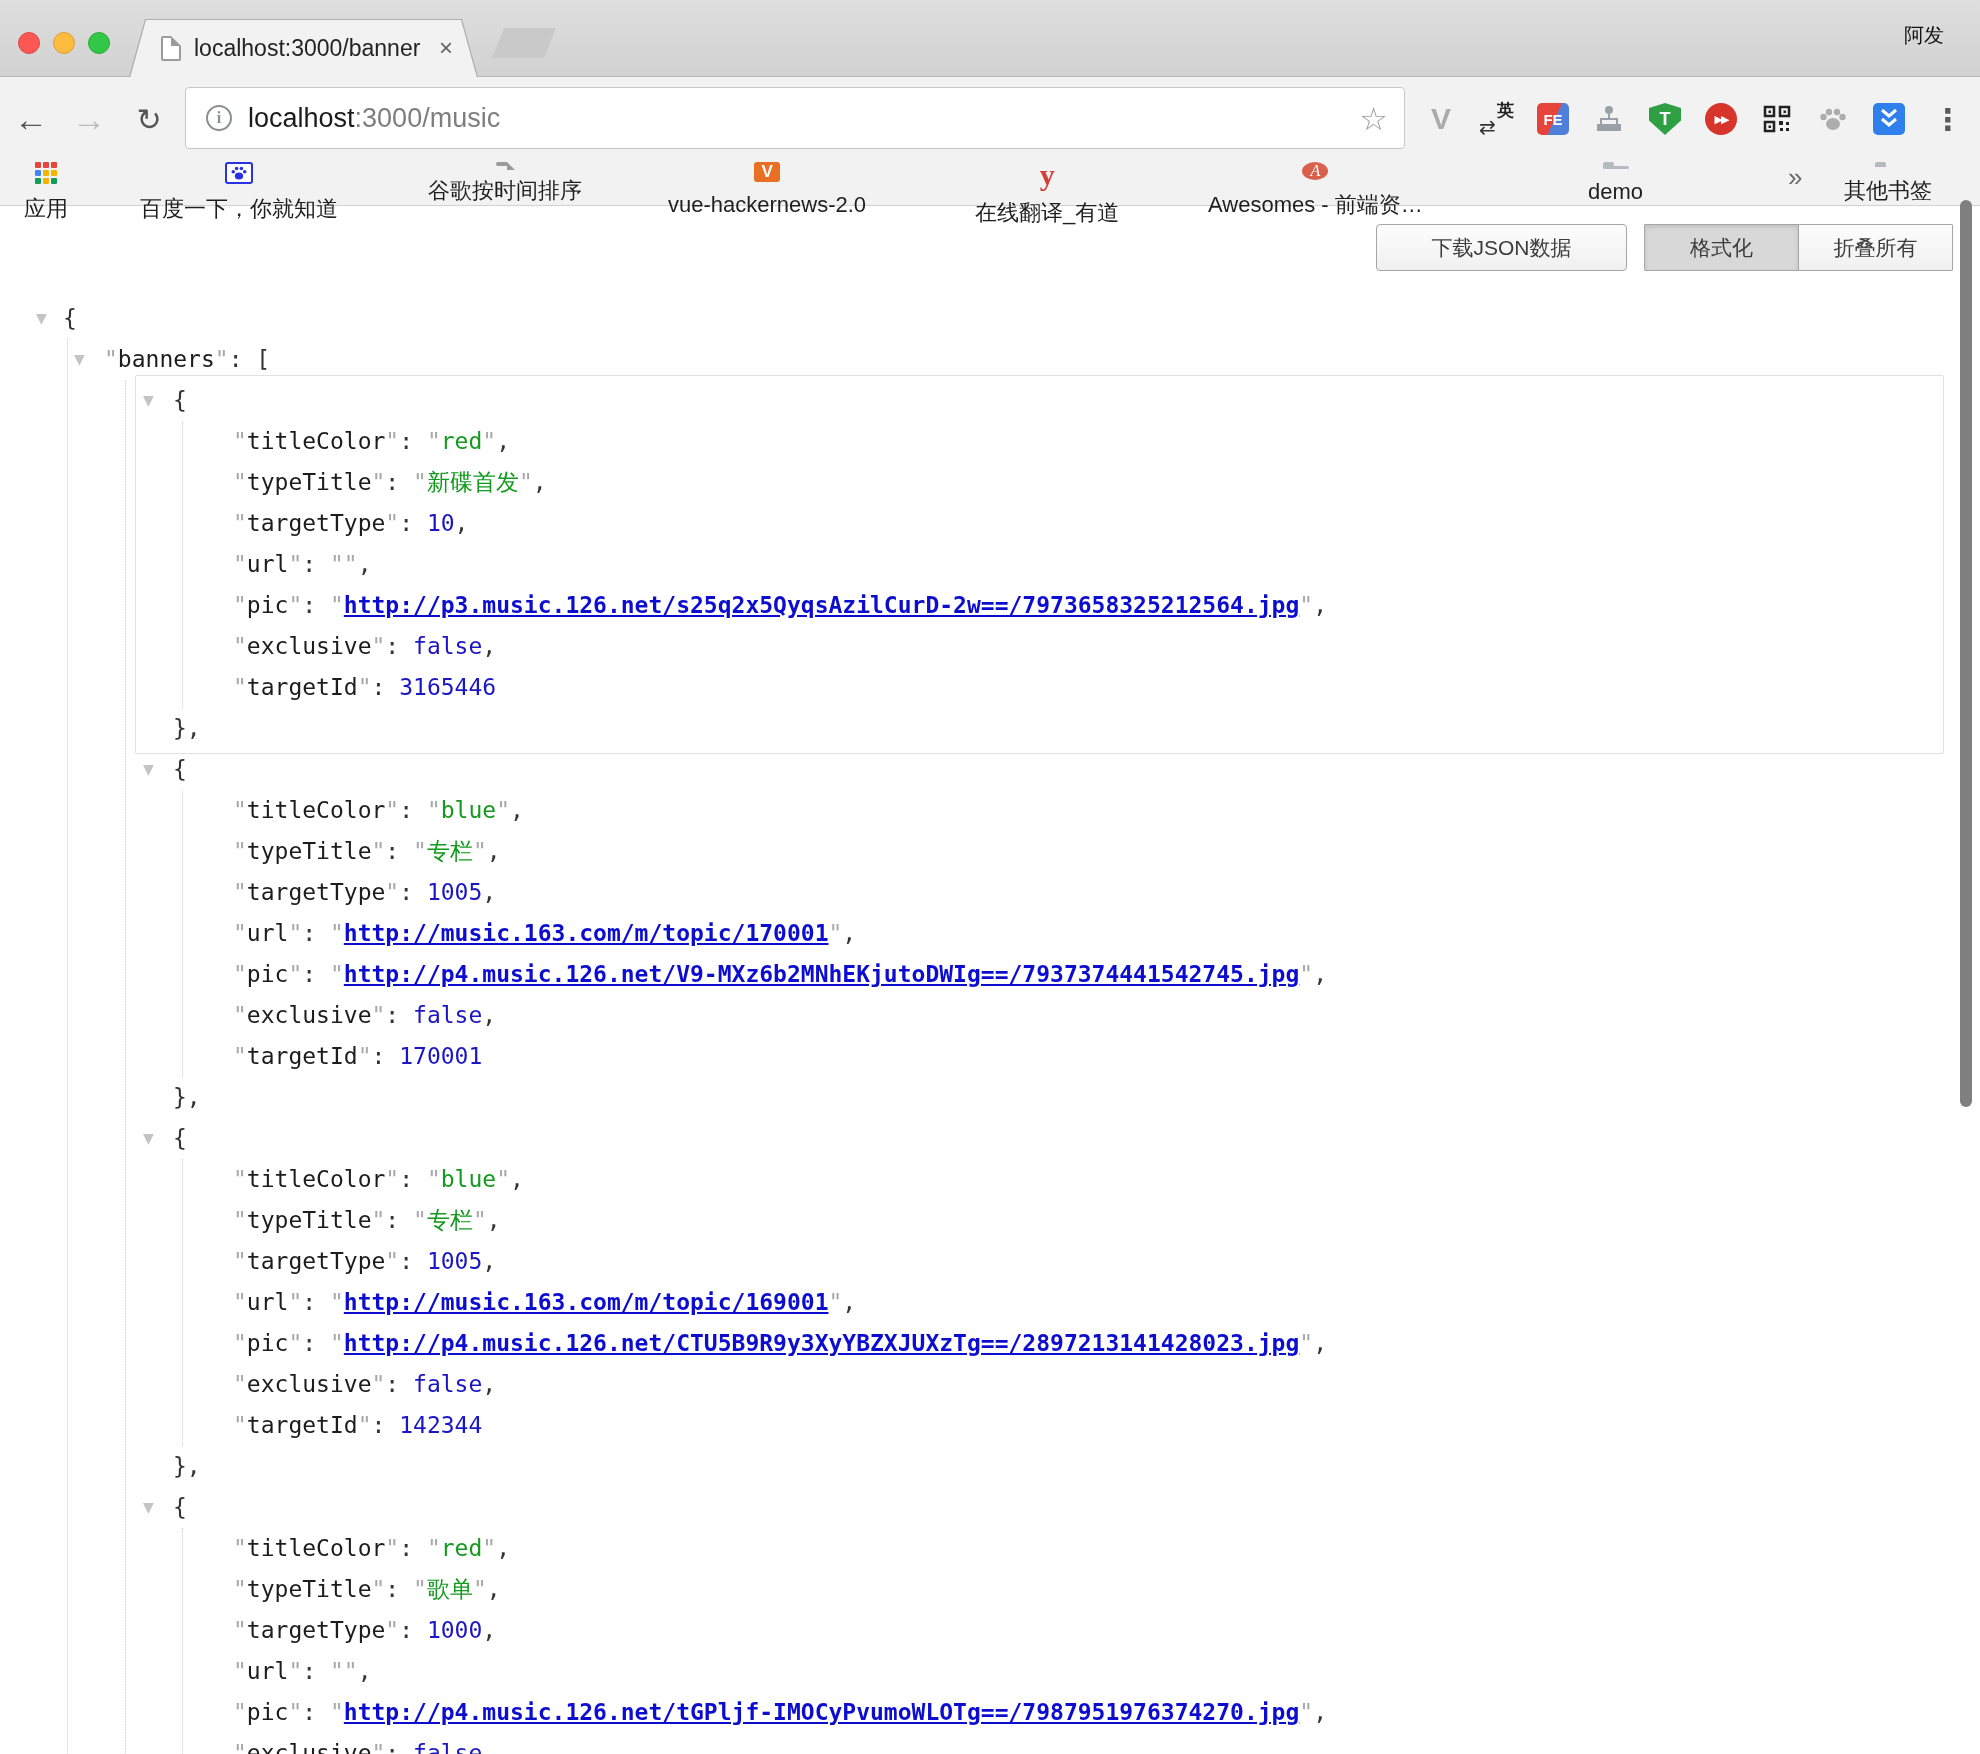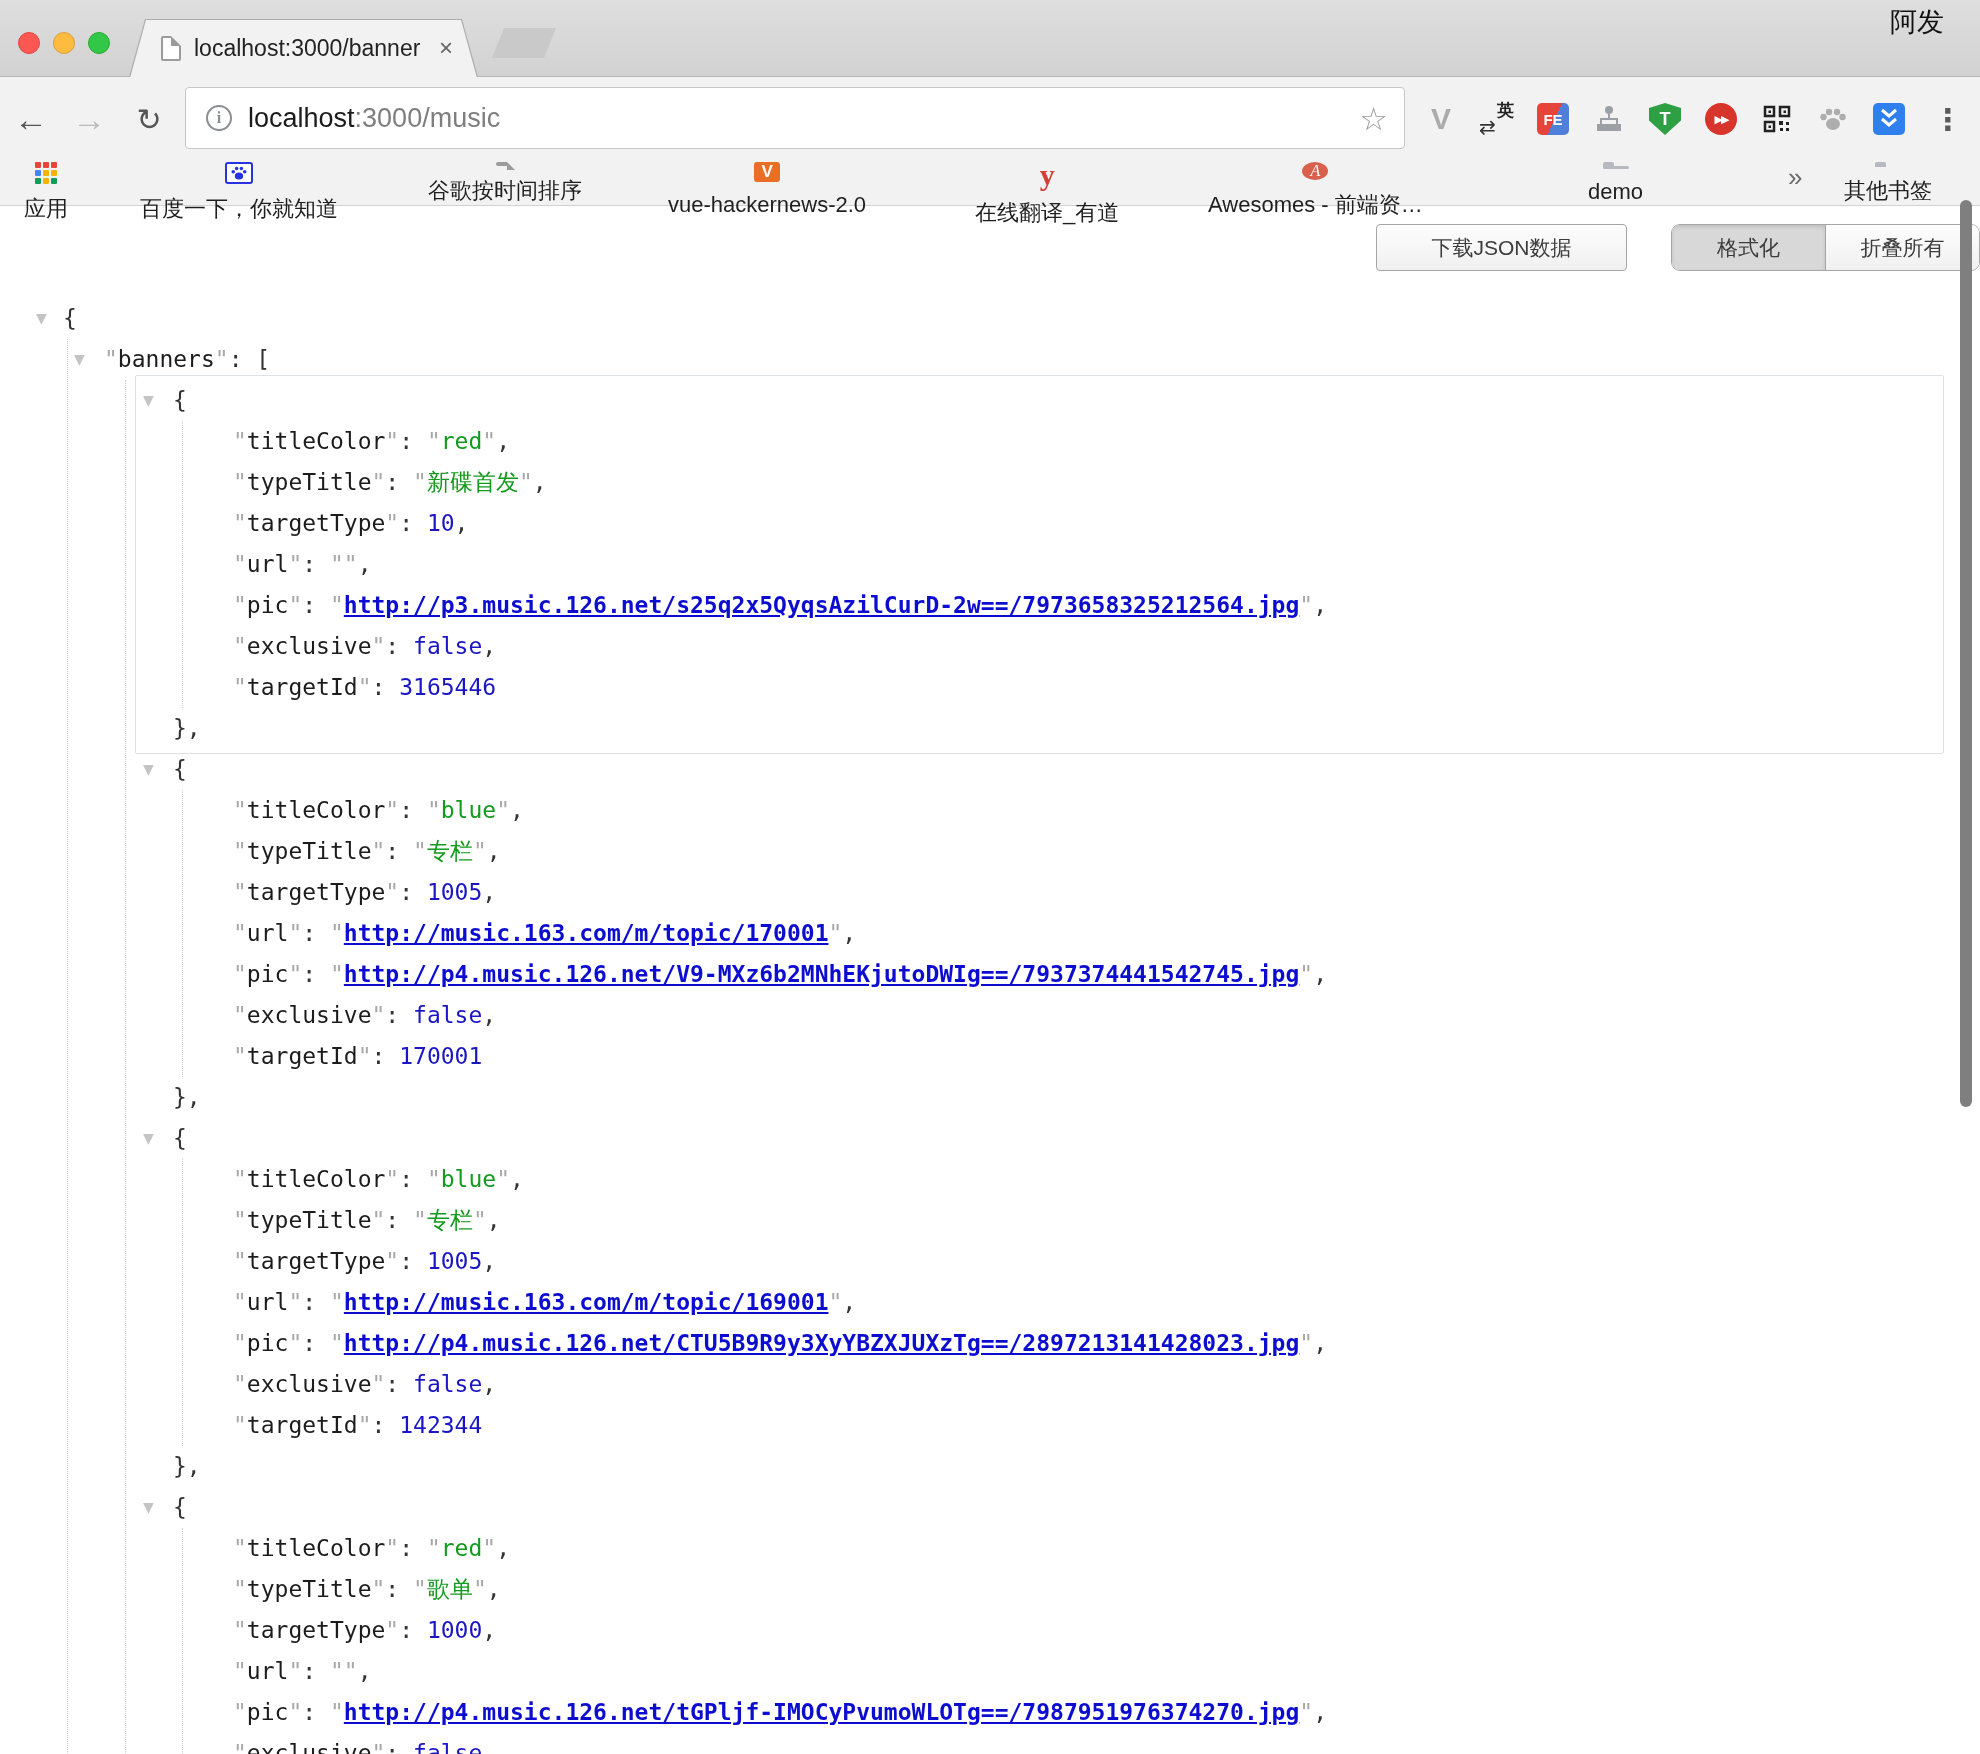--- a/index.html
+++ b/index.html
@@ -18,21 +18,21 @@
   .tab-outer{position:absolute;left:129px;top:19px;width:349px;height:58px;background:#aeaeae;
     clip-path:polygon(16px 0,calc(100% - 16px) 0,100% 100%,0 100%);}
   .tab{position:absolute;left:130px;top:20px;width:347px;height:58px;background:#f2f2f2;
     clip-path:polygon(16px 0,calc(100% - 16px) 0,100% 100%,0 100%);}
   .tab-favicon{position:absolute;left:31px;top:16px;width:16px;height:21px;border:2px solid #9b9b9b;border-radius:2px;background:#fff;}
   .tab-favicon::after{content:'';position:absolute;top:-2px;right:-2px;border:5px solid;border-color:#f2f2f2 #f2f2f2 #9b9b9b #9b9b9b;}
   .tab-title{position:absolute;left:64px;top:15px;font-size:23px;color:#232323;white-space:nowrap;}
   .tab-close{position:absolute;right:24px;top:14px;font-size:24px;color:#666;}
   .newtab-stub{position:absolute;left:492px;top:28px;width:64px;height:30px;background:#c9c9c9;
     clip-path:polygon(12px 0,100% 0,calc(100% - 12px) 100%,0 100%);}
-  .profile-name{position:absolute;right:36px;top:4px;font-size:27px;color:#111;}
+  .profile-name{position:absolute;right:36px;top:22px;font-size:20px;color:#111;}
   
   .toolbar{position:absolute;left:0;top:77px;width:100%;height:85px;background:#f2f2f2;}
   .navbtn{position:absolute;top:0;height:85px;display:flex;align-items:center;justify-content:center;width:46px;font-size:34px;}
   .nav-back{left:8px;color:#565656;}
   .nav-forward{left:66px;color:#bcbcbc;}
   .nav-reload{left:126px;color:#565656;font-size:30px;}
   .omnibox{position:absolute;left:185px;top:10px;width:1218px;height:60px;background:#fff;
     border:1px solid #c7c7c7;border-radius:4px;display:flex;align-items:center;}
   .info-icon{margin-left:20px;width:22px;height:22px;border:2px solid #8a8f94;border-radius:50%;
     color:#8a8f94;font-size:16px;font-weight:bold;display:flex;align-items:center;justify-content:center;font-family:"Liberation Serif",serif;}
@@ -74,21 +74,21 @@
   .youdao-y{color:#d53e37;font-weight:bold;font-size:30px;font-family:"Liberation Serif",serif;line-height:26px;}
   .awesomes-a{width:26px;height:26px;background:#d9604c;border-radius:50%;color:#fff;font-size:16px;font-style:italic;
     font-family:"Liberation Serif",serif;display:flex;align-items:center;justify-content:center;}
   .folder-icon{position:relative;width:26px;height:17px;background:#b6bac0;border-radius:2px;margin-top:4px;}
   .folder-icon::before{content:'';position:absolute;left:0;top:-4px;width:11px;height:5px;background:#b6bac0;border-radius:2px 2px 0 0;}
   
   .btn-download{position:absolute;left:1376px;top:224px;width:251px;height:47px;
     background:linear-gradient(#fdfdfd,#f0f0f0);border:1px solid #a6a6a6;border-radius:4px;
     font-size:21px;color:#3c3c3c;display:flex;align-items:center;justify-content:center;}
   .btn-group{position:absolute;left:1644px;top:224px;width:309px;height:47px;display:flex;
-    border:1px solid #a6a6a6;border-radius:9px;overflow:hidden;box-sizing:border-box;margin-left:27px;}
+    border:1px solid #a6a6a6;border-radius:1px;overflow:hidden;box-sizing:border-box;}
   .seg{flex:1;display:flex;align-items:center;justify-content:center;font-size:21px;color:#3c3c3c;}
   .seg-format{background:#d8d8d8;border-right:1px solid #a6a6a6;box-shadow:inset 0 2px 4px rgba(0,0,0,.12);}
   .seg-collapse{background:linear-gradient(#fdfdfd,#f0f0f0);}
   
   .scroll-thumb{position:absolute;left:1960px;top:200px;width:12px;height:907px;background:#7f7f7f;border-radius:7px;}
   
   .json-tree{position:absolute;left:0;top:298px;right:30px;height:1460px;
     font-family:"DejaVu Sans Mono","Liberation Mono",monospace;font-size:23px;color:var(--punct,#333);}
   .jrow{height:41px;line-height:41px;position:relative;white-space:pre;}
   .r-root{padding-left:63px;}

